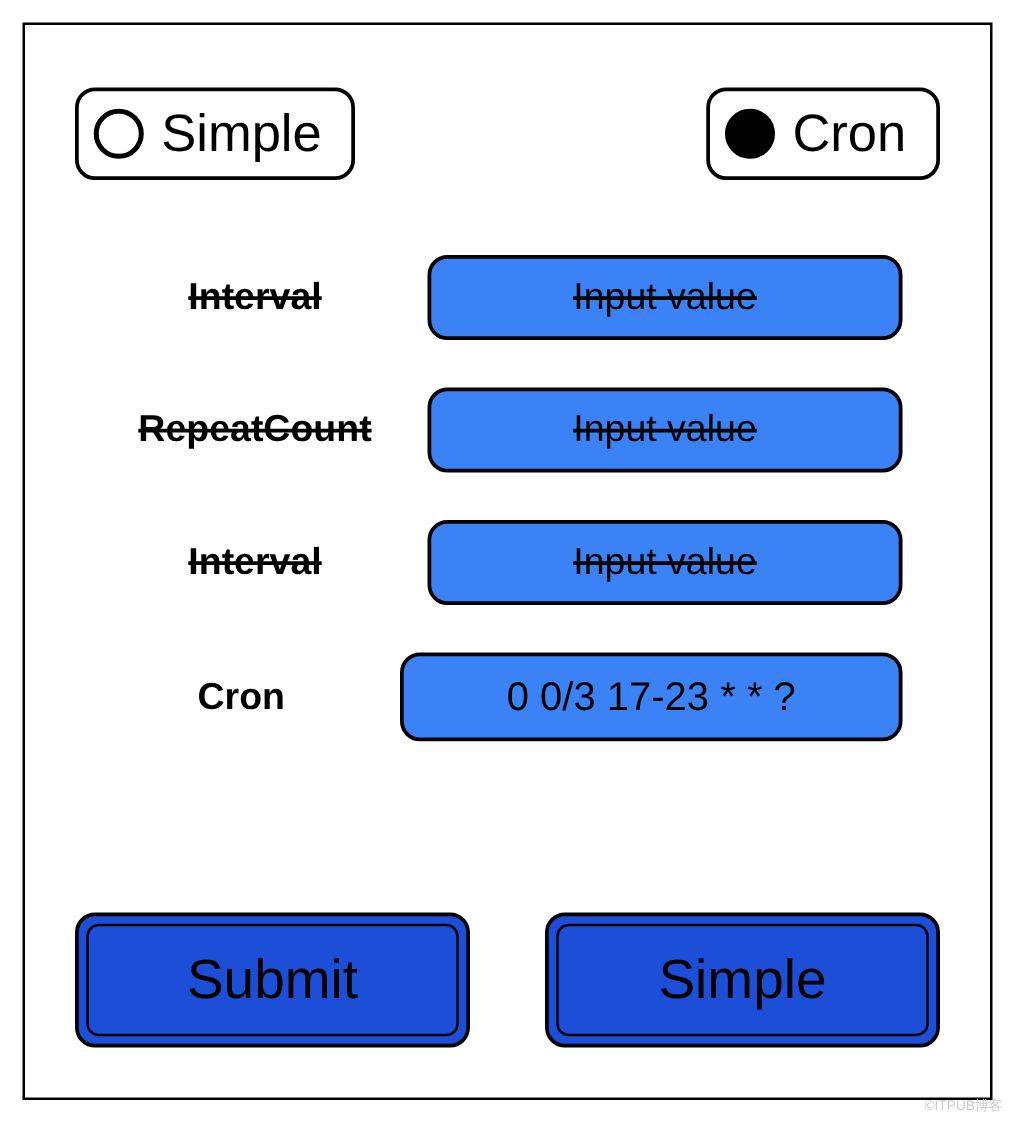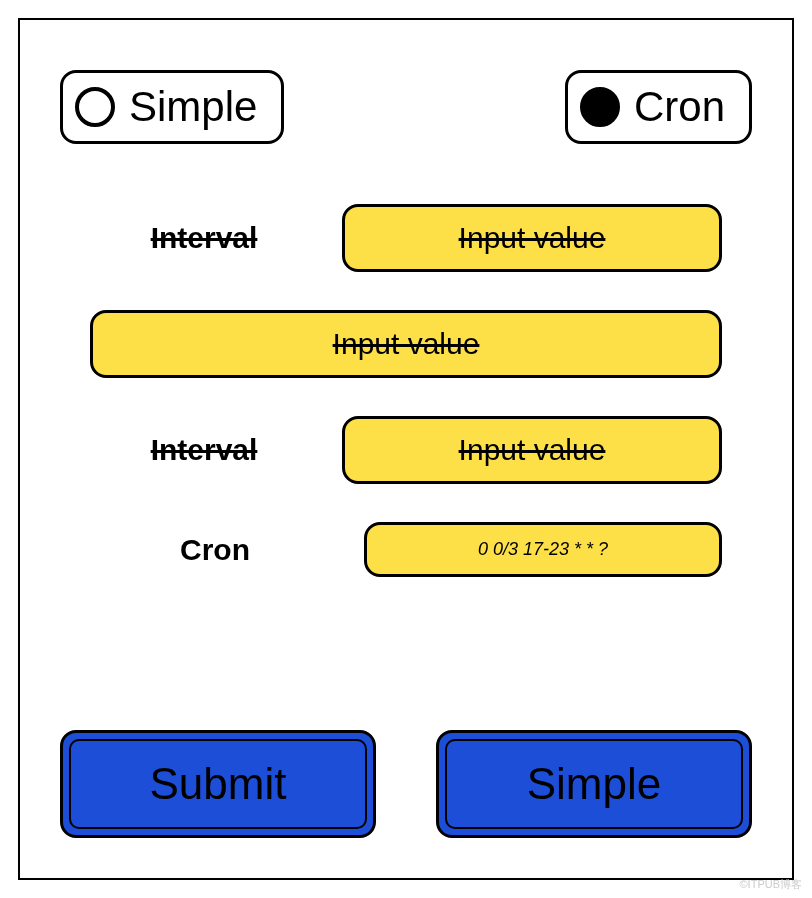--- a/index.html
+++ b/index.html
@@ -69,21 +69,21 @@
       font-size: 30px;
       font-weight: bold;
     }
     .field-input {
       flex: 1;
       border: 3px solid #000;
       border-radius: 16px;
       padding: 14px 20px;
       font-size: 30px;
       text-align: center;
-      background: #fde047;
+      background: #3b82f6;
       font-family: inherit;
     }
     .disabled .field-label {
       text-decoration: line-through;
       text-decoration-thickness: 3px;
     }
     .disabled .field-input {
       text-decoration: line-through;
       text-decoration-thickness: 3px;
     }
@@ -138,29 +138,30 @@
       <span class="radio-label">Cron</span>
     </div>
   </div>
 
   <div class="fields">
     <div class="field-row disabled">
       <div class="field-label">Interval</div>
       <input class="field-input" type="text" style="text-decoration: line-through 3px;" placeholder="Input value" value="Input value">
     </div>
     <div class="field-row disabled">
+      <div class="field-label">RepeatCount</div>
       <input class="field-input" type="text" style="text-decoration: line-through 3px;" placeholder="Input value" value="Input value">
     </div>
     <div class="field-row disabled">
       <div class="field-label">Interval</div>
       <input class="field-input" type="text" style="text-decoration: line-through 3px;" placeholder="Input value" value="Input value">
     </div>
     <div class="field-row">
       <div class="field-label">Cron</div>
-      <input class="field-input" type="text" style="font-size: 18px; font-style: italic;" value="0 0/3 17-23 * * ?">
+      <input class="field-input" type="text" style="font-size: 32px;" value="0 0/3 17-23 * * ?">
     </div>
   </div>
 
   <div class="button-row">
     <div class="action-button">
       <div class="action-button-inner">Submit</div>
     </div>
     <div class="action-button">
       <div class="action-button-inner">Simple</div>
     </div>

